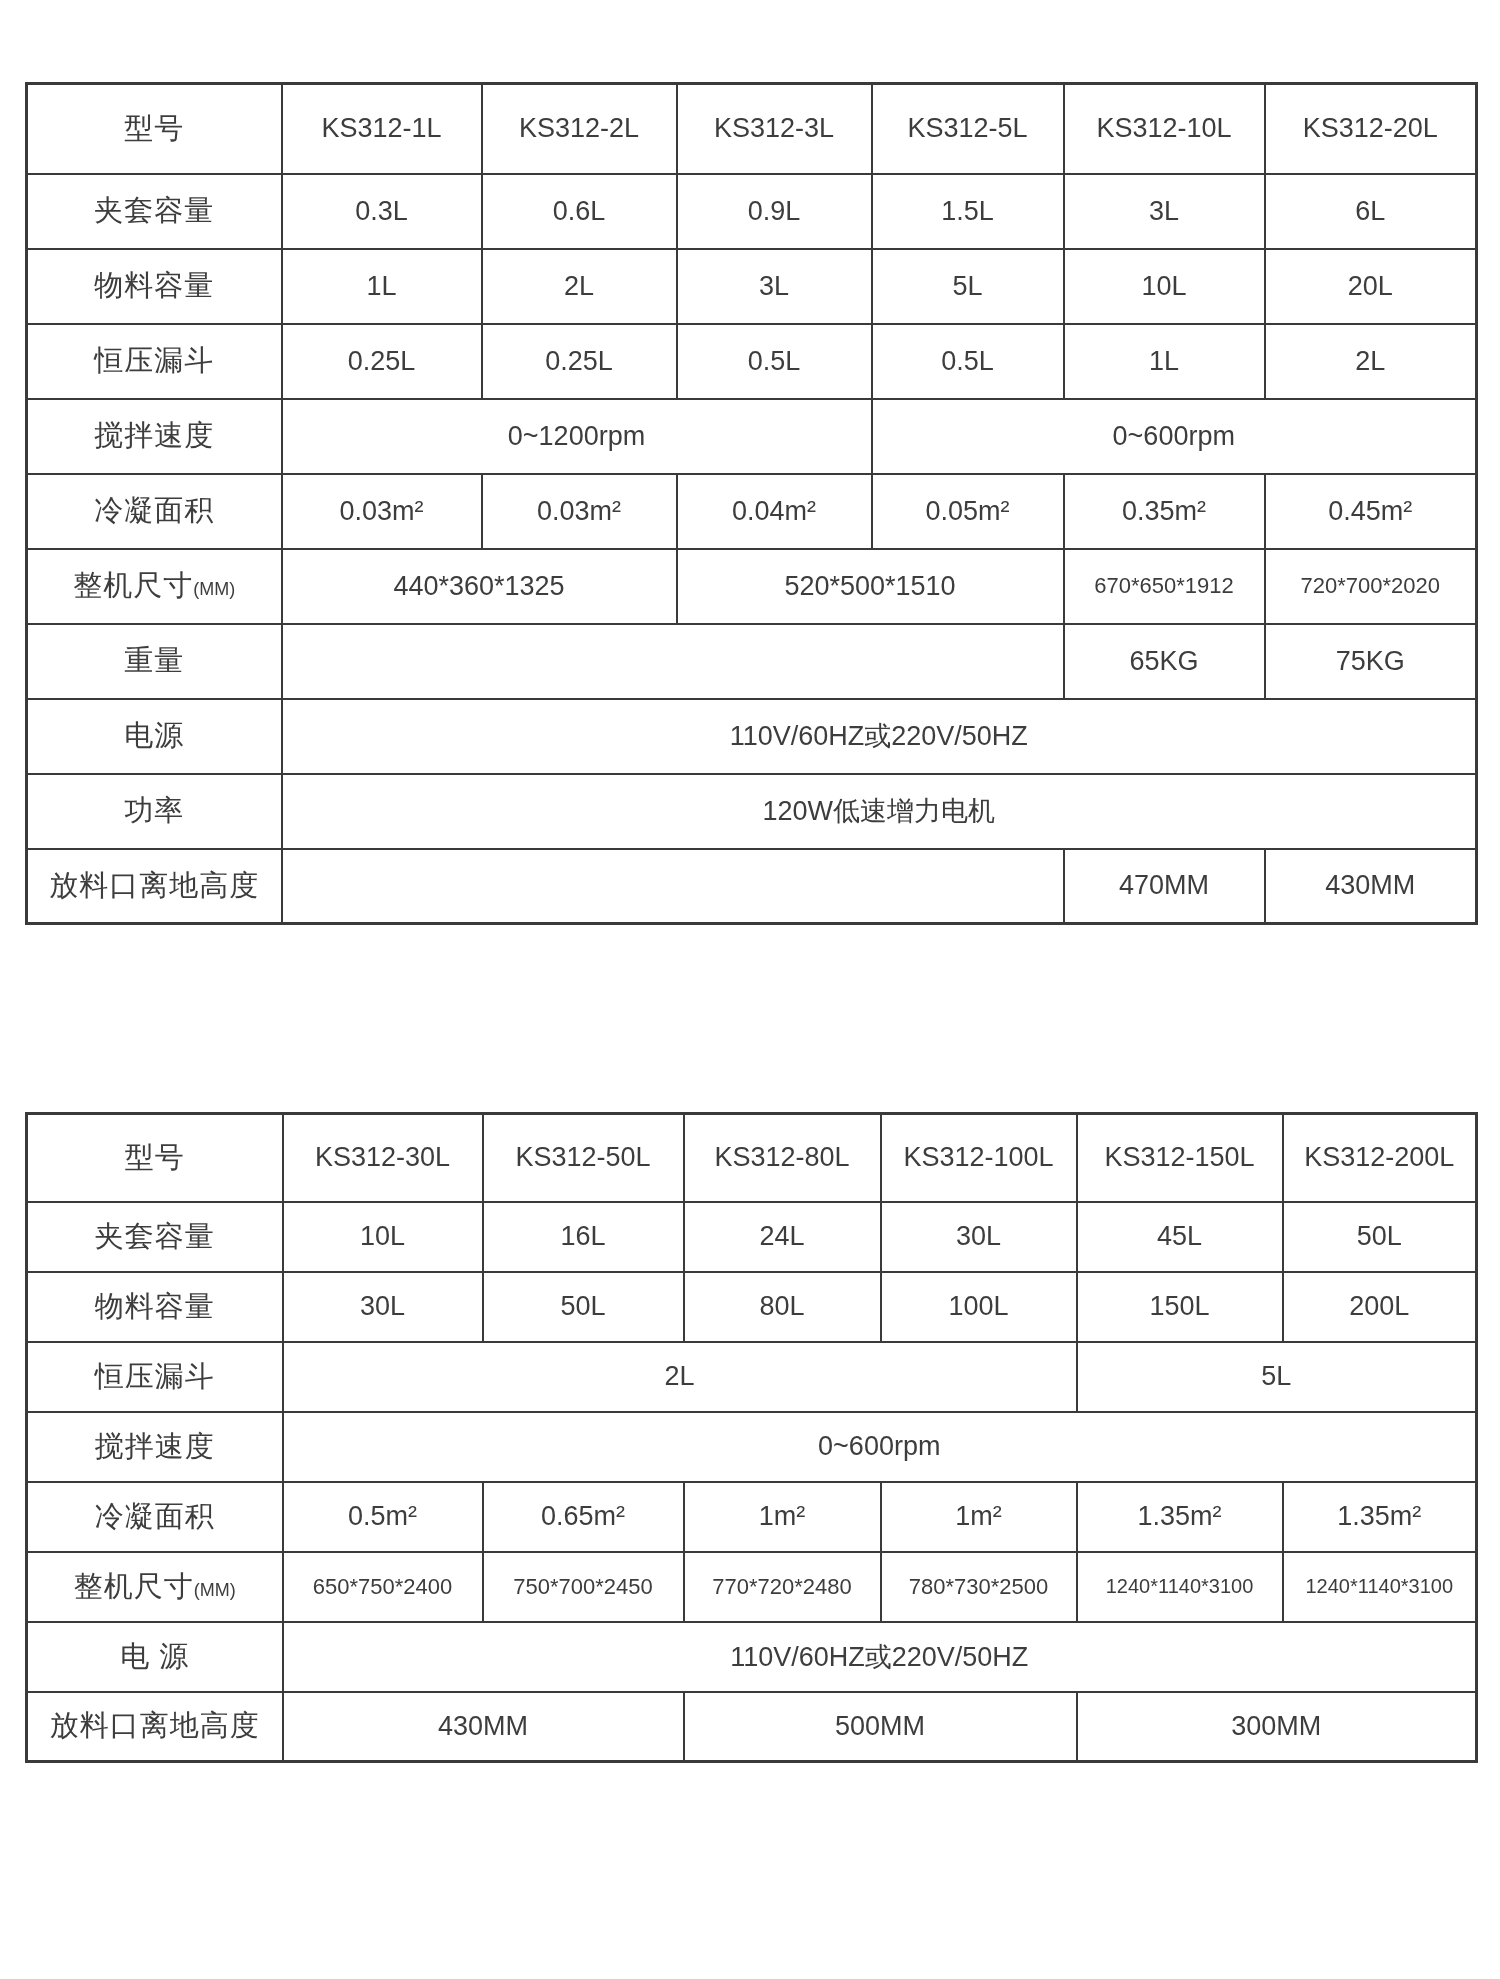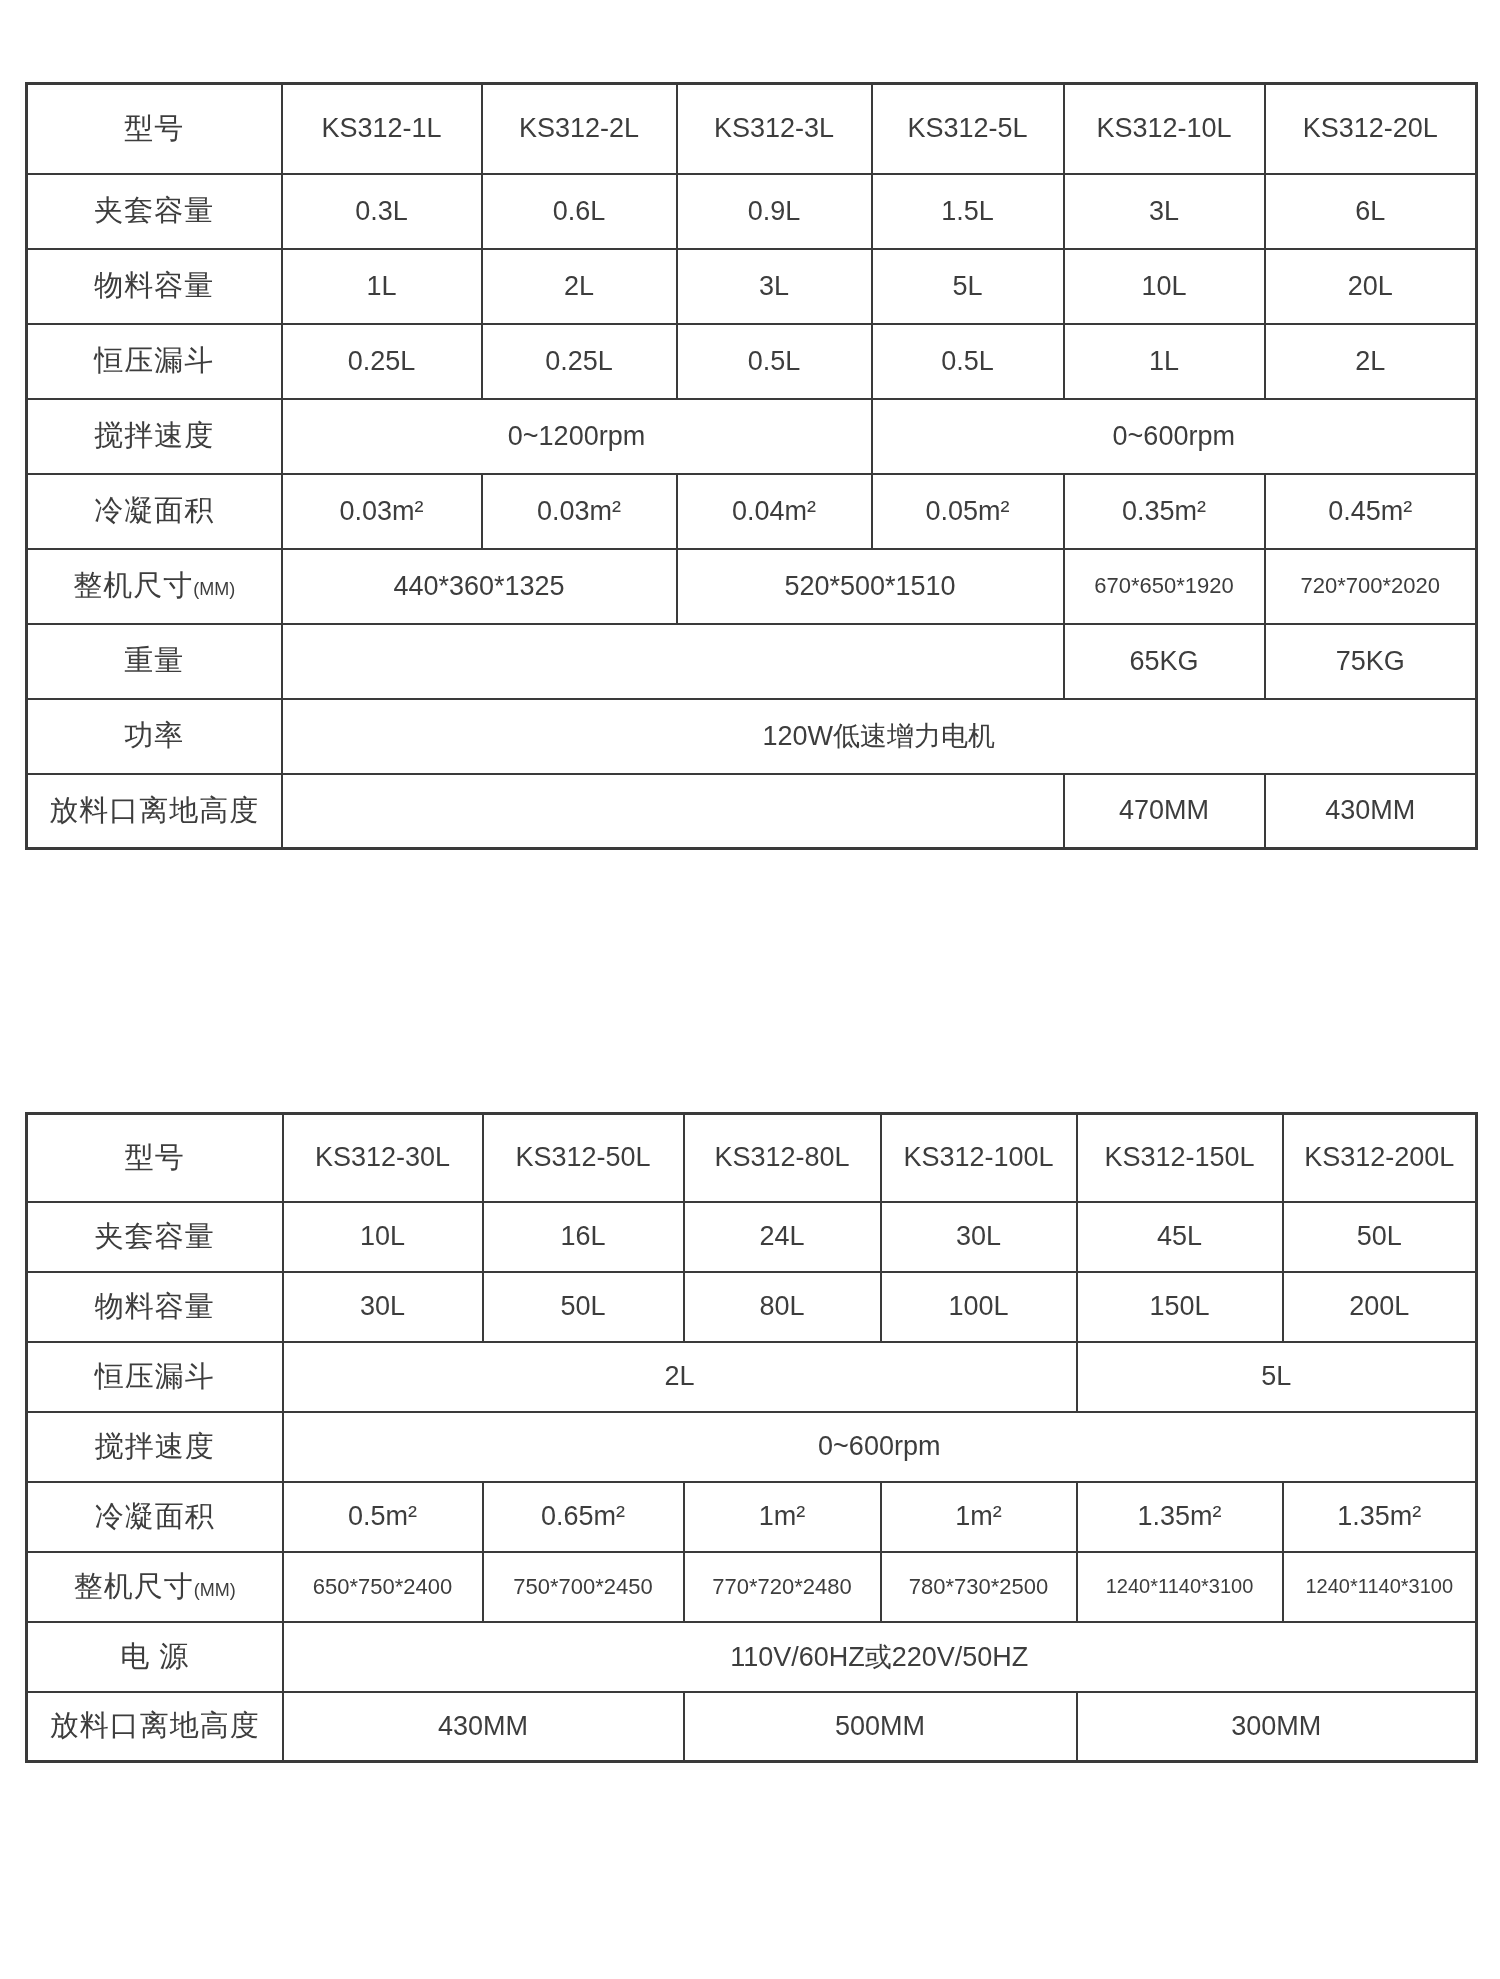--- a/index.html
+++ b/index.html
@@ -124,28 +124,32 @@
           <td>0.03m²</td>
           <td>0.04m²</td>
           <td>0.05m²</td>
           <td>0.35m²</td>
           <td>0.45m²</td>
         </tr>
         <tr>
           <td class="row-label"><span>整机尺寸</span><span class="suffix">(MM)</span></td>
           <td colspan="2">440*360*1325</td>
           <td colspan="2">520*500*1510</td>
-          <td class="fit-12">670*650*1920</td>
+          <td class="fit-12">670*650*1912</td>
           <td class="fit-12">720*700*2020</td>
         </tr>
         <tr>
           <td class="row-label">重量</td>
           <td colspan="4"></td>
           <td>65KG</td>
           <td>75KG</td>
+        </tr>
+        <tr>
+          <td class="row-label">电源</td>
+          <td colspan="6">110V/60HZ或220V/50HZ</td>
         </tr>
         <tr>
           <td class="row-label">功率</td>
           <td colspan="6">120W低速增力电机</td>
         </tr>
         <tr>
           <td class="row-label">放料口离地高度</td>
           <td colspan="4"></td>
           <td>470MM</td>
           <td>430MM</td>

